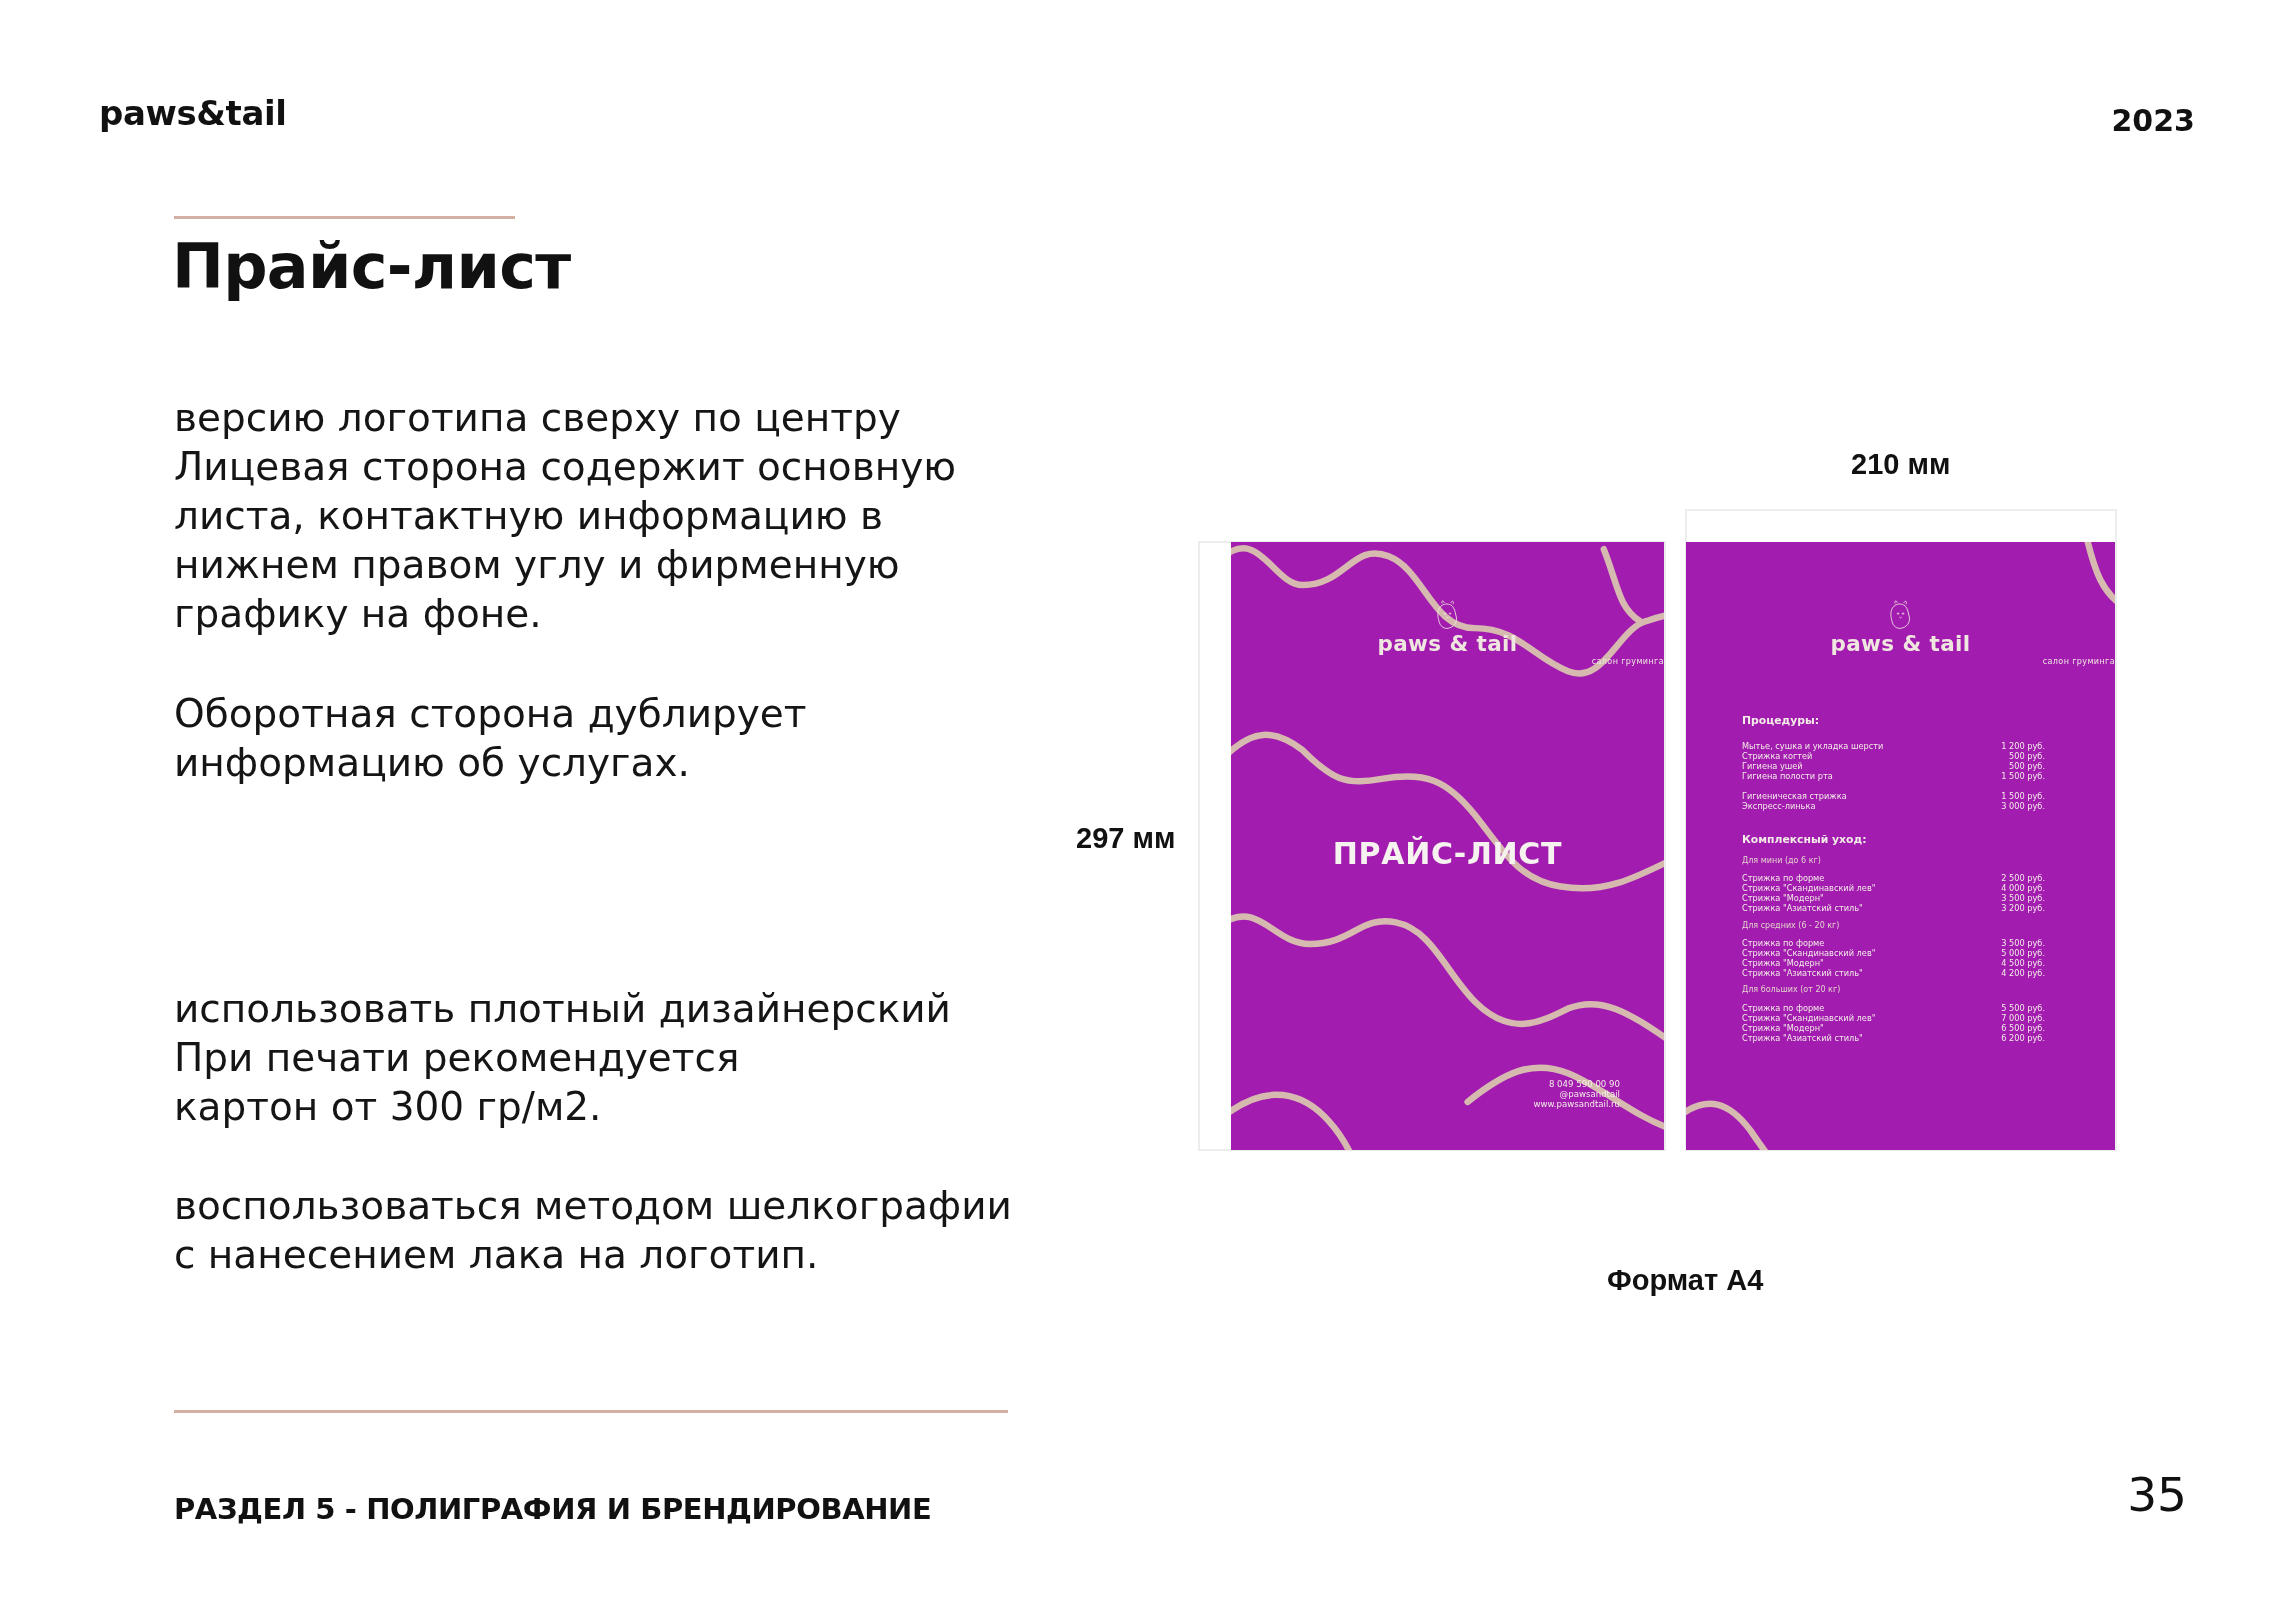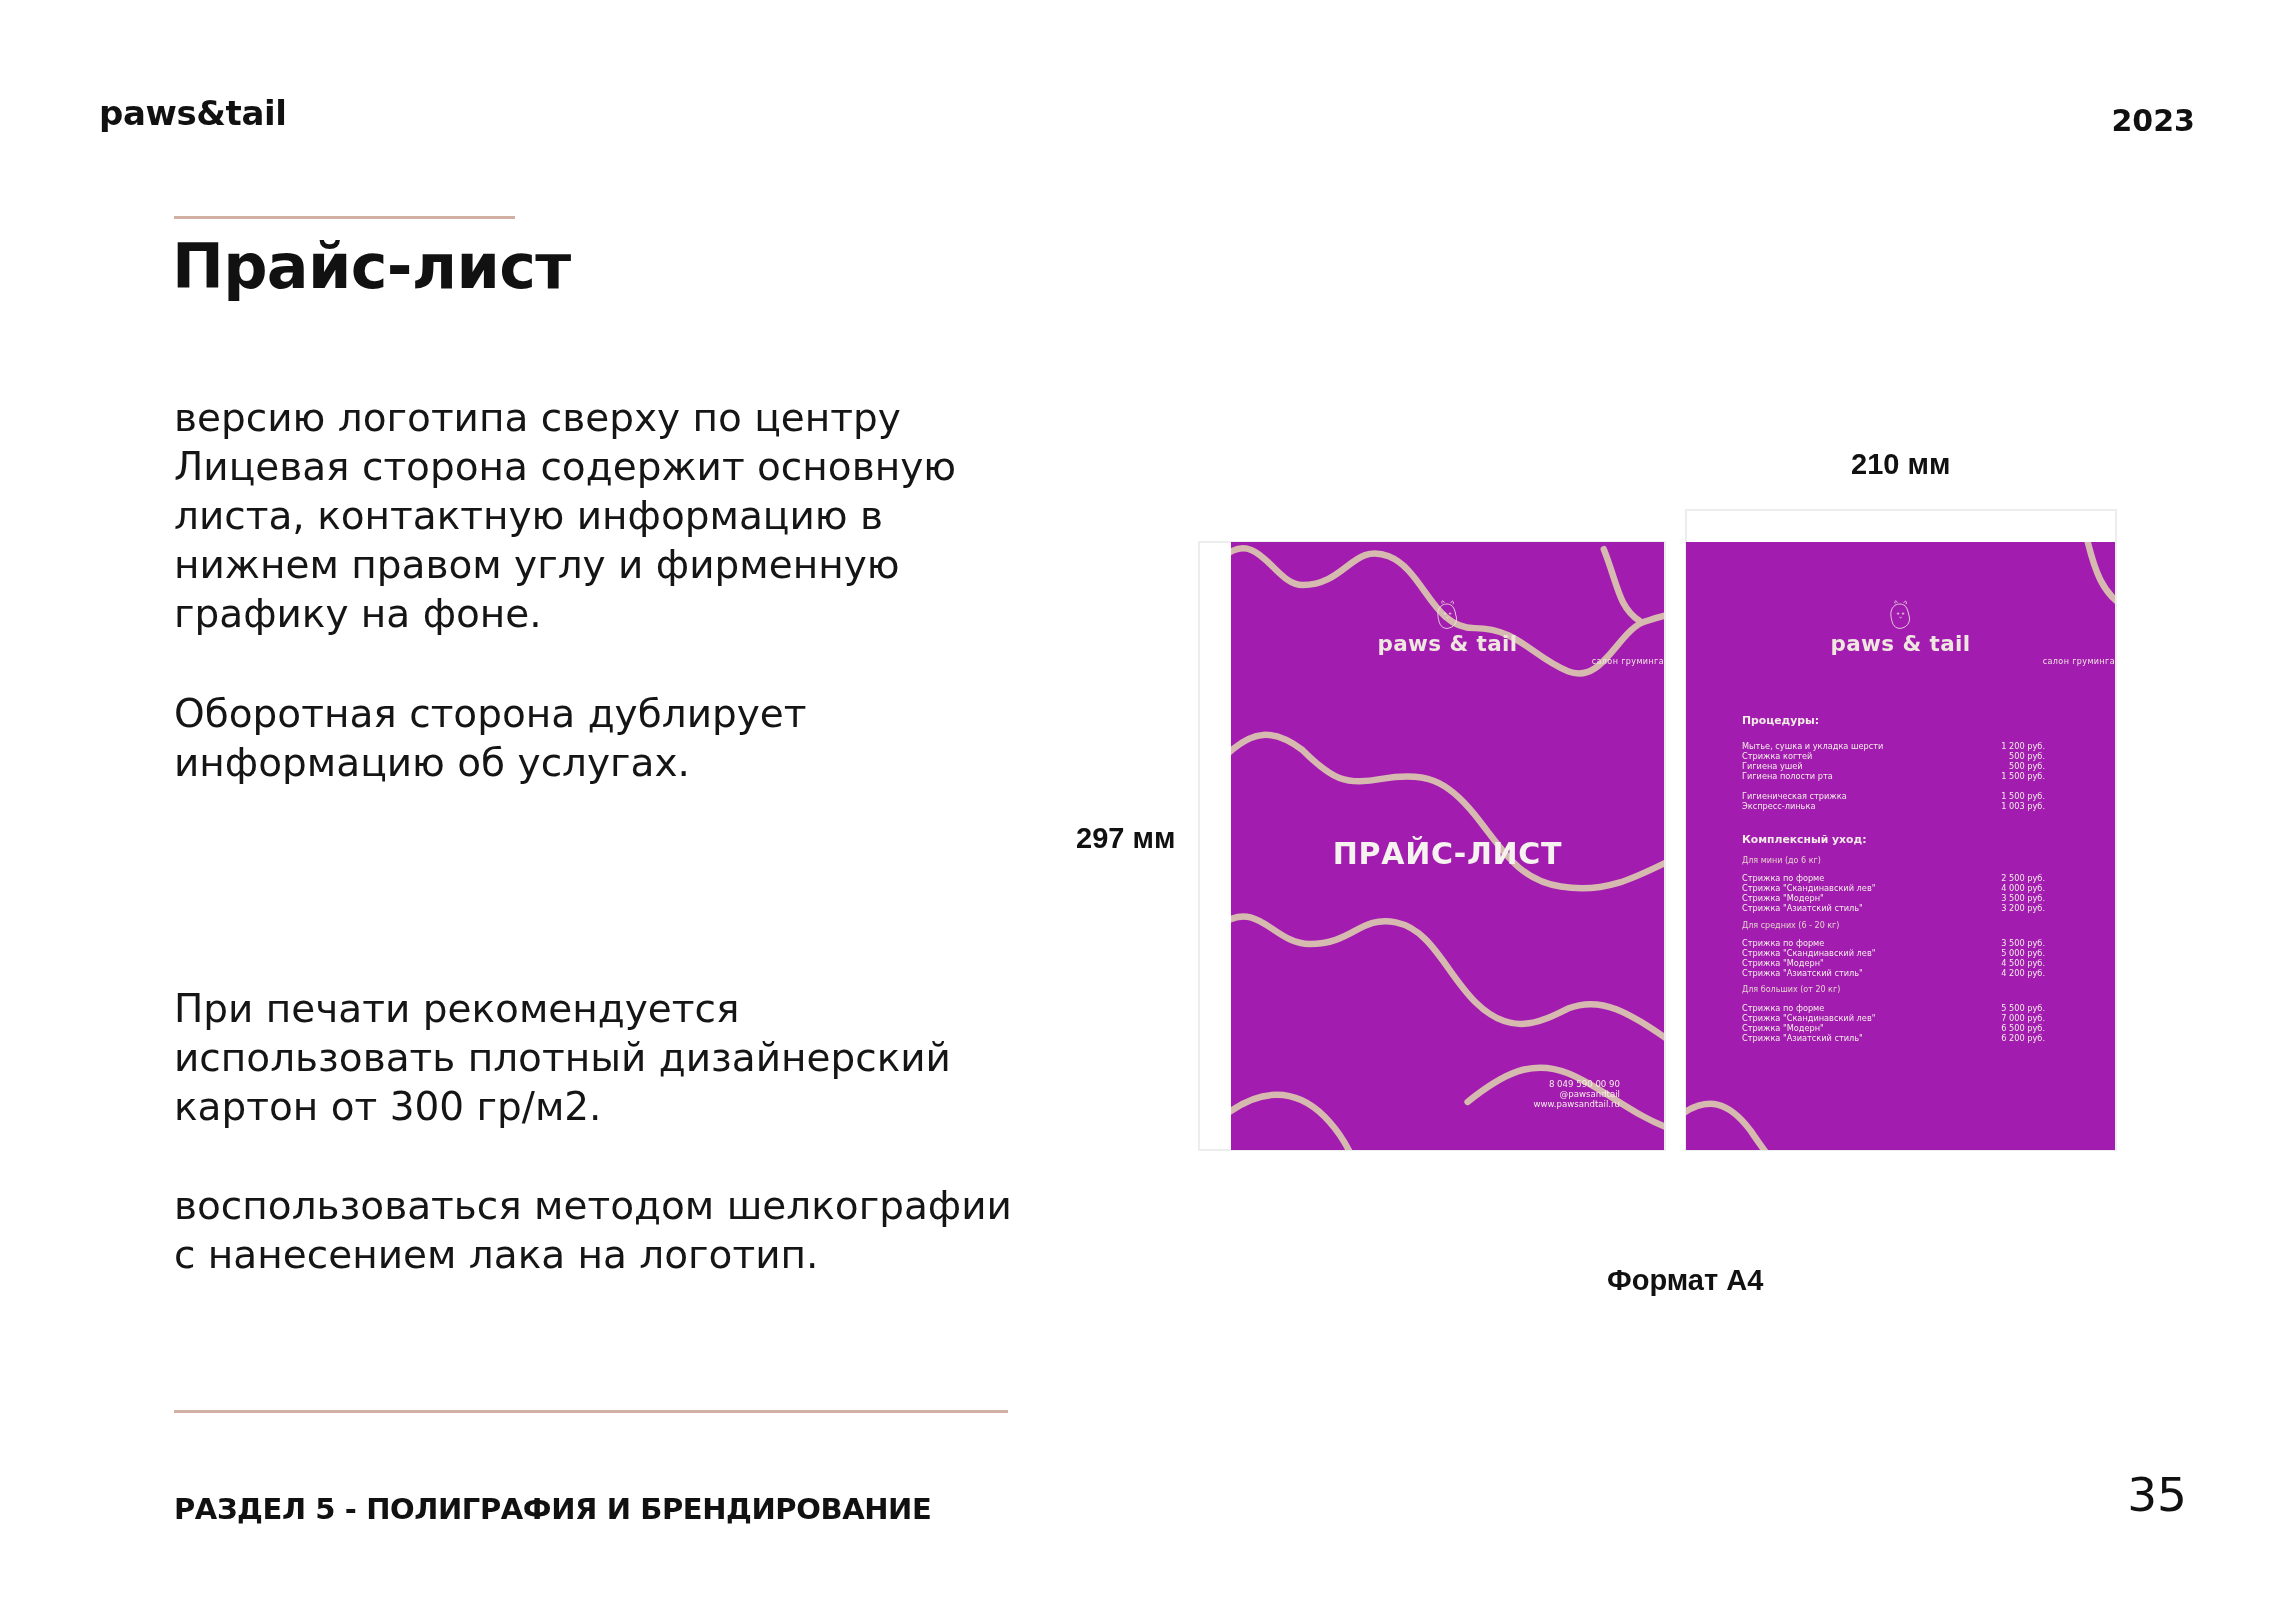--- a/index.html
+++ b/index.html
@@ -46,22 +46,22 @@
   <div>Лицевая сторона содержит основную</div>
   <div>листа, контактную информацию в</div>
   <div>нижнем правом углу и фирменную</div>
   <div>графику на фоне.</div>
 </div>
 <div class="abs para" style="top:689px;">
   <div>Оборотная сторона дублирует</div>
   <div>информацию об услугах.</div>
 </div>
 <div class="abs para" style="top:984px;">
+  <div>использовать плотный дизайнерский</div>
   <div>При печати рекомендуется</div>
-  <div>использовать плотный дизайнерский</div>
   <div>картон от 300 гр/м2.</div>
 </div>
 <div class="abs para" style="top:1181px;">
   <div>воспользоваться методом шелкографии</div>
   <div>с нанесением лака на логотип.</div>
 </div>
 
 <div class="abs rule" style="left:174px; top:1410px; width:834px;"></div>
 
 <div class="abs dim" style="left:1851px; top:448px;">210 мм</div>
@@ -141,21 +141,21 @@
         <span>Гигиена полости рта</span>
         <span>1 500 руб.</span>
       </div>
     <div class="gap"></div>
     <div class="row">
         <span>Гигиеническая стрижка</span>
         <span>1 500 руб.</span>
       </div>
     <div class="row">
         <span>Экспресс-линька</span>
-        <span>1 003 руб.</span>
+        <span>3 000 руб.</span>
       </div>
 
     <div class="h" style="margin-top:21.5px; margin-bottom:10px;">Комплексный уход:</div>
 
     <div class="group">Для мини (до 6 кг)</div>
     <div class="row">
         <span>Стрижка по форме</span>
         <span>2 500 руб.</span>
       </div>
     <div class="row">

